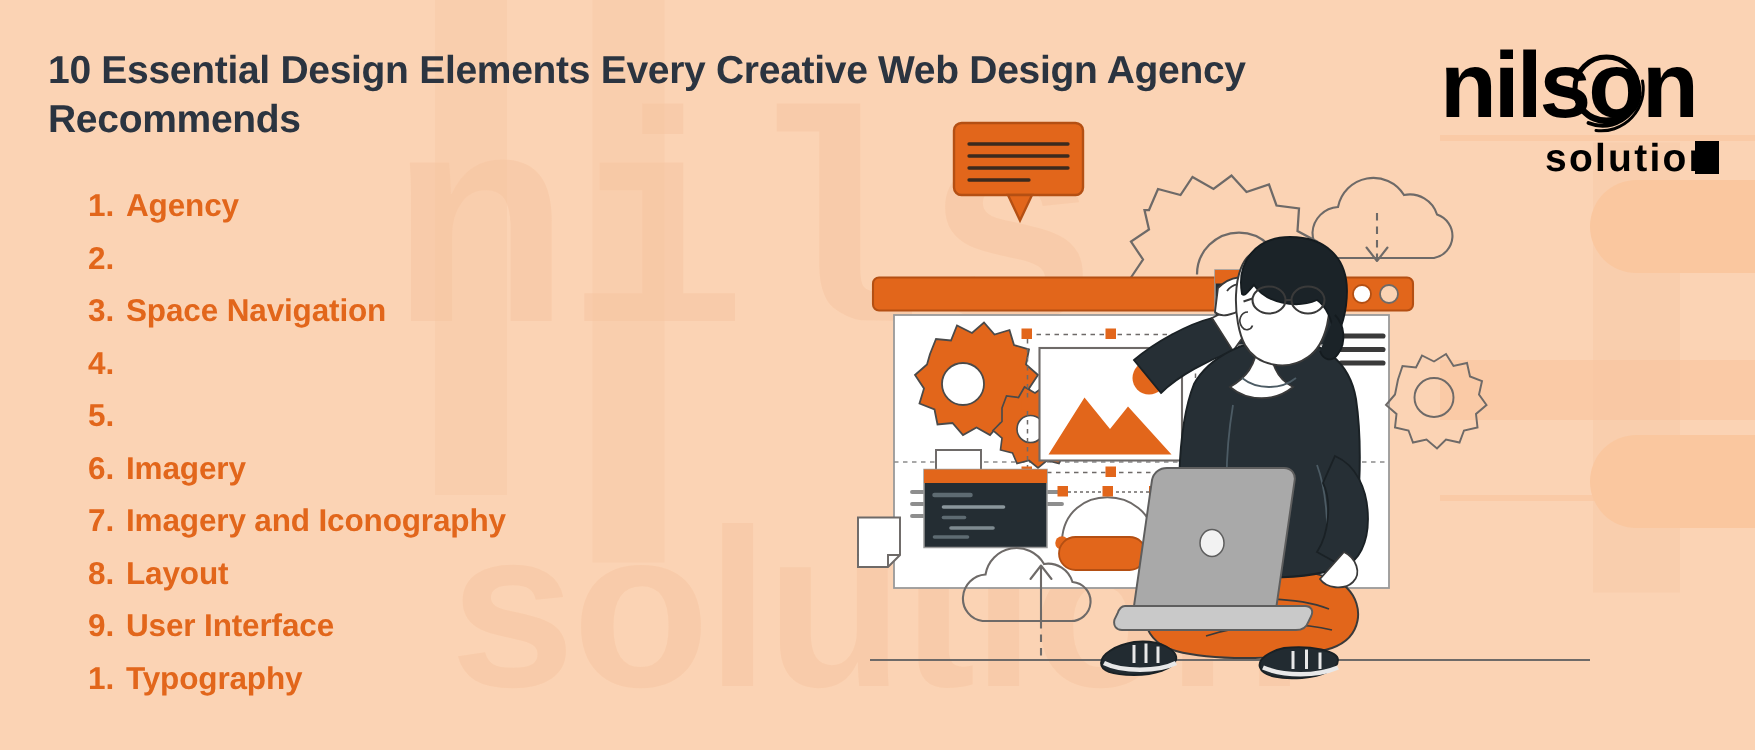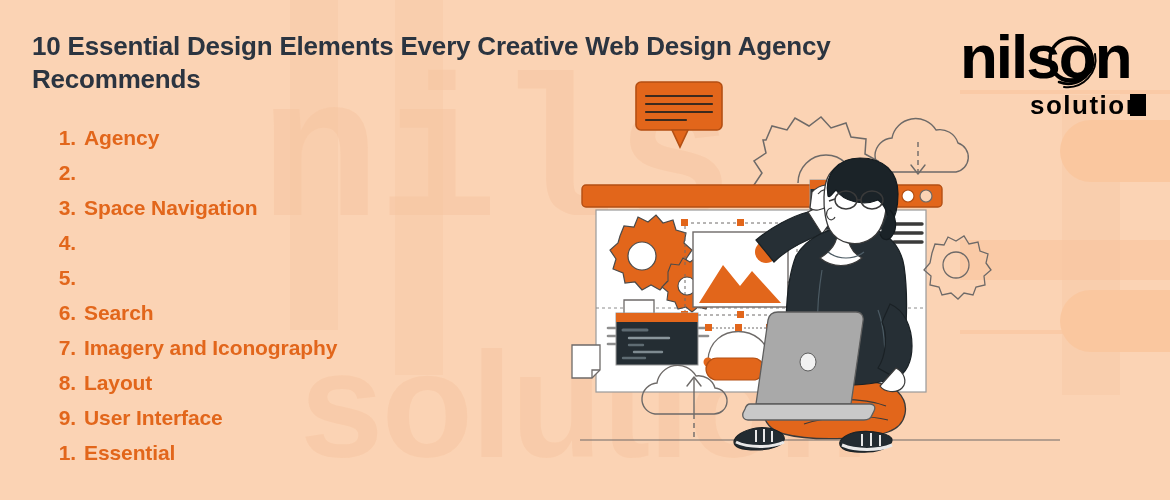--- a/index.html
+++ b/index.html
@@ -126,37 +126,37 @@
       <span class="txt">Space Navigation</span>
     </li>
     <li>
       <span class="num">4.</span>
     </li>
     <li>
       <span class="num">5.</span>
     </li>
     <li>
       <span class="num">6.</span>
-      <span class="txt">Search</span>
+      <span class="txt">Imagery</span>
     </li>
     <li>
       <span class="num">7.</span>
       <span class="txt">Imagery and Iconography</span>
     </li>
     <li>
       <span class="num">8.</span>
       <span class="txt">Layout</span>
     </li>
     <li>
       <span class="num">9.</span>
       <span class="txt">User Interface</span>
     </li>
     <li>
       <span class="num">1.</span>
-      <span class="txt">Essential</span>
+      <span class="txt">Typography</span>
     </li>
   </ol>
 
   <svg id="logo" viewBox="0 0 190 98">
     <text x="2" y="56" font-family="Liberation Sans, sans-serif" font-size="62" font-weight="700" letter-spacing="-2" fill="#000">nilson</text>
 
     <g fill="none" stroke="#000">
       <circle cx="113" cy="37" r="21" stroke-width="3.4"></circle>
       <path d="M132 47 A21 21 0 0 1 97 52" stroke-width="3" stroke-linecap="round"></path>
       <path d="M135 40 A25 25 0 0 1 101 60" stroke-width="2.6" stroke-linecap="round"></path>

